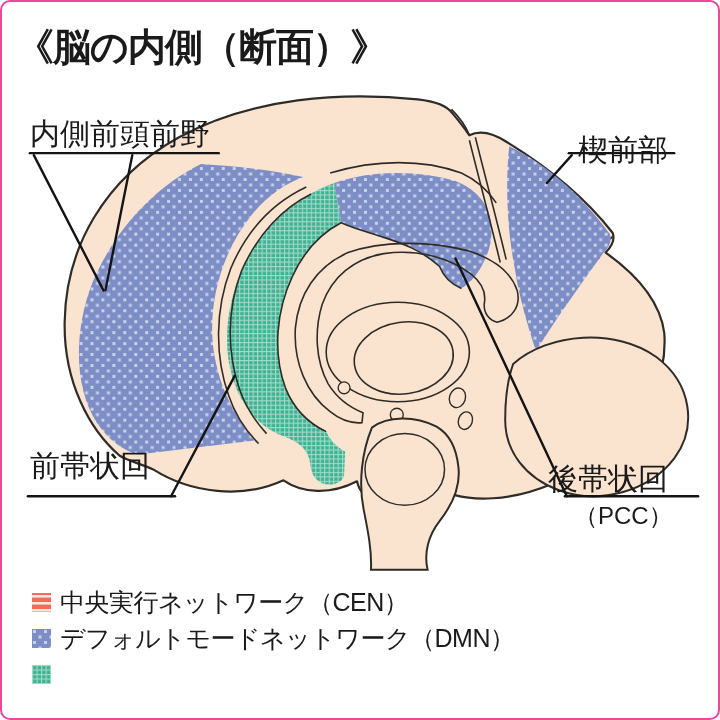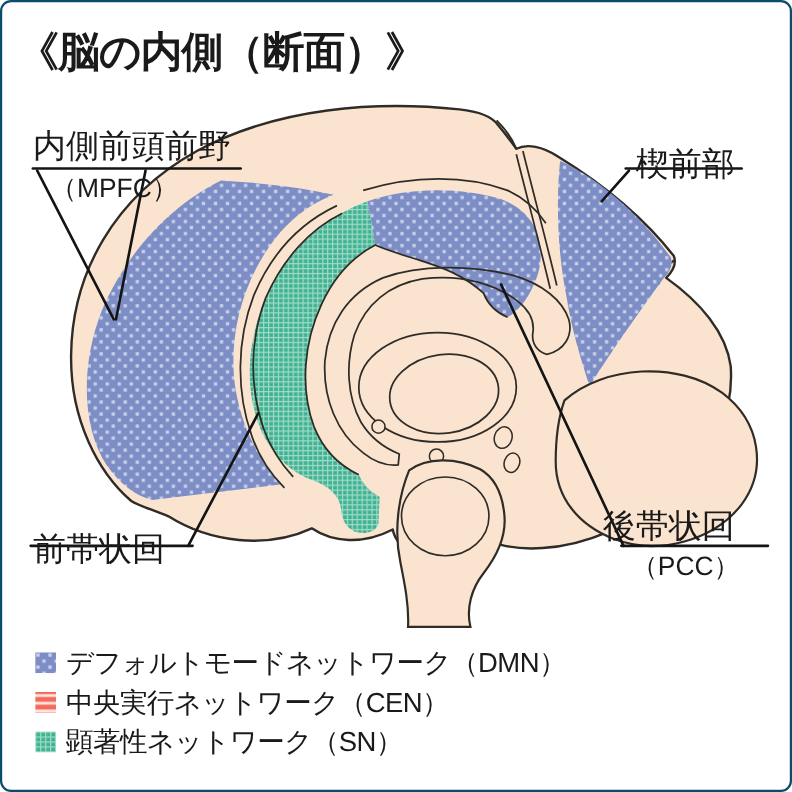--- a/index.html
+++ b/index.html
@@ -1,18 +1,18 @@
 <!DOCTYPE html>
 <html><head>
 <meta charset="utf-8">
 <style>
   html,body{margin:0;padding:0;background:#fff;}
   .frame{
     position:relative;width:716px;height:716px;margin:0;
-    border:2px solid #0c4a6e;border-radius:10px;background:#ffffff;
+    border:2px solid #ec4899;border-radius:10px;background:#ffffff;
     overflow:hidden;
     font-family:"Liberation Sans","DejaVu Sans",sans-serif;
     color:#1a1a1a;
   }
   svg.diagram{position:absolute;left:0;top:0;}
   .ttl{
     position:absolute;left:14px;top:20px;
     font-size:38px;font-weight:600;letter-spacing:-1px;white-space:nowrap;
   }
   .lbl{position:absolute;white-space:nowrap;line-height:1.05;}
@@ -128,43 +128,41 @@
       <path d="M26,497 L174,497"></path>
       <path d="M170,497 L234,376"></path>
       <path d="M566,497 L700,497"></path>
       <path d="M568,497 L456,258"></path>
     </g>
   </svg>
 
   <div class="ttl">《脳の内側（断面）》</div>
 
   <div class="lbl big" style="left:28px;  top:116px;">内側前頭前野</div>
-  <div class="lbl abbr" style="left:44px;  top:157px;">（MPFC）</div>
 
   <div class="lbl big" style="left:576px; top:132px;">楔前部</div>
 
-  <div class="lbl big" style="left:28px;  top:482px;">前帯状回</div>
+  <div class="lbl big" style="left:28px;  top:448px;">前帯状回</div>
 
   <div class="lbl big" style="left:546px; top:461px;">後帯状回</div>
   <div class="lbl abbr" style="left:572px; top:501px;text-align:center;">（PCC）</div>
 
   <div class="legend">
+    <div class="legend-row">
+      <svg class="sw" width="19" height="19">
+        <rect width="19" height="19" fill="url(#patCEN)"></rect>
+      </svg>
+      <span class="txt">中央実行ネットワーク（CEN）</span>
+    </div>
     <div class="legend-row">
       <svg class="sw" width="19" height="19">
         <rect width="19" height="19" fill="url(#patDMN)"></rect>
       </svg>
       <span class="txt">デフォルトモードネットワーク（DMN）</span>
     </div>
     <div class="legend-row">
       <svg class="sw" width="19" height="19">
-        <rect width="19" height="19" fill="url(#patCEN)"></rect>
-      </svg>
-      <span class="txt">中央実行ネットワーク（CEN）</span>
-    </div>
-    <div class="legend-row">
-      <svg class="sw" width="19" height="19">
         <rect width="19" height="19" fill="url(#patSN)"></rect>
       </svg>
-      <span class="txt">顕著性ネットワーク（SN）</span>
     </div>
   </div>
 
 </div>
 
 </body></html>

